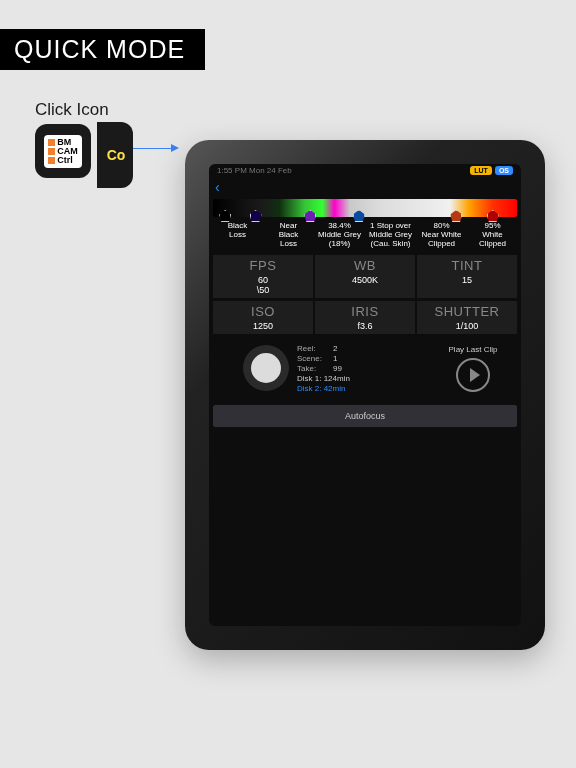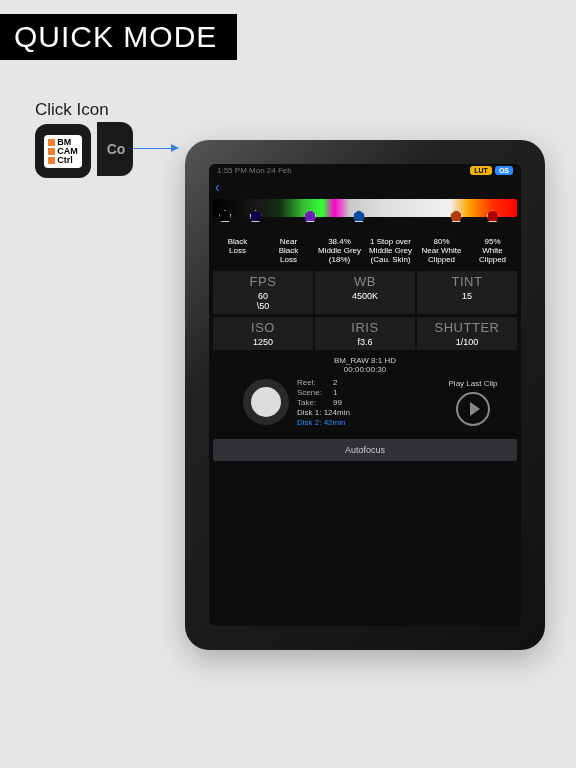--- a/index.html
+++ b/index.html
@@ -5,23 +5,23 @@
   * { box-sizing: border-box; margin: 0; padding: 0; }
   body {
     width: 576px; height: 768px;
     background: #e6e6e6;
     font-family: -apple-system, "Helvetica Neue", Arial, sans-serif;
     color: #fff;
     position: relative;
     overflow: hidden;
   }
   .title-bar {
-    position: absolute; top: 14px; left: 0;
+    position: absolute; top: 29px; left: 0;
     background: #000; color: #fff;
-    font-size: 30px; font-weight: 300;
+    font-size: 25px; font-weight: 300;
     letter-spacing: 1px;
     padding: 6px 20px 6px 14px;
   }
   .click-icon-area {
     position: absolute; top: 100px; left: 35px;
     display: flex; flex-direction: column; align-items: flex-start;
   }
   .click-icon-label { color:#1a1a1a; font-size:17px; font-weight:500; margin-bottom:4px; }
   .app-icon {
     width: 56px; height: 54px; border-radius: 12px;
@@ -29,23 +29,23 @@
     align-items:center; justify-content:center; padding:8px;
   }
   .app-icon-inner {
     background:#fff; border-radius:4px; padding:3px 4px; line-height:1;
     font-size:9px; font-weight:700; color:#000; text-align:left;
   }
   .app-icon-inner span{display:block;}
   .sq{display:inline-block;width:7px;height:7px;background:#f08030;margin-right:2px;vertical-align:middle;}
   .dock-icon {
     position:absolute; top:122px; left:97px;
-    width:36px; height:54px; border-radius:0 12px 12px 0;
+    width:36px; height:66px; border-radius:0 12px 12px 0;
     background:#1a1a1a; display:flex; align-items:center; justify-content:center;
-    color:#a3a3a3; font-size:14px; font-weight:600; padding-left:2px;
+    color:#fde047; font-size:14px; font-weight:600; padding-left:2px;
   }
   .arrow {
     position:absolute; top:148px; left:133px; width:40px; height:1px;
     background:#3b82f6;
   }
   .arrow::after{
     content:""; position:absolute; right:-6px; top:-4px;
     border-left:8px solid #3b82f6; border-top:4px solid transparent; border-bottom:4px solid transparent;
   }
 
@@ -72,21 +72,21 @@
   .pill{display:inline-block;padding:1px 4px;border-radius:3px;font-size:7px;font-weight:700;}
   .pill.lut{background:#f5b400;color:#000;}
   .pill.os{background:#2d8cff;color:#fff;}
   .nav-row{display:flex;align-items:center;padding:2px 6px;color:#2d8cff;font-size:14px;}
   .spectrum{position:relative;height:18px;margin:2px 4px 0;
     background:linear-gradient(90deg,#000 0%,#141414 12%,#1a1a1a 16%,#103010 22%,#36c236 30%,#32ff32 36%,#ff00d0 40%,#c9c9c9 45%,#dcdcdc 55%,#f0f0f0 78%,#ffa500 84%,#ff3000 92%,#ff0000 100%);
     border-radius:2px;}
   .pentagon{position:absolute;top:11px;width:12px;height:12px;
     clip-path:polygon(50% 0,100% 38%,82% 100%,18% 100%,0 38%);
     border:1px solid rgba(255,255,255,0.8);}
-  .legend{display:flex;gap:2px;padding:4px 4px 6px;margin-top:16px;}
+  .legend{display:flex;gap:2px;padding:4px 4px 6px;}
   .leg{flex:1 1 0;text-align:center;font-size:8px;line-height:1.15;color:#fff;}
   .leg span{display:block;}
   .param-grid{display:grid;grid-template-columns:1fr 1fr 1fr;gap:2px;padding:0 4px;}
   .param-cell{background:#1e1e1e;padding:3px 0;}
   .param-h{text-align:center;color:#888;font-size:13px;letter-spacing:0.5px;}
   .param-v{text-align:center;color:#fff;font-size:9px;margin-top:2px;}
   .sep{height:3px;}
 
   .clip-section{margin:6px 4px 4px;}
   .clip-head{text-align:center;color:#ccc;font-size:8px;}
@@ -201,24 +201,20 @@
           <div class="param-h">IRIS</div>
           <div class="param-v">f3.6</div>
         </div>
         <div class="param-cell">
           <div class="param-h">SHUTTER</div>
           <div class="param-v">1/100</div>
         </div>
       </div>
 
     <div class="clip-section">
-      <div class="clip-head">
-        <div>BM_RAW   8:1  HD</div>
-        <div>00:00:00:30</div>
-      </div>
       <div class="clip-row">
         <div class="rec-btn">
           <div class="rec-dot"></div>
         </div>
         <div class="meta">
           <div class="meta-row">
               <span class="ml">Reel:</span>
               <span>2</span>
             </div>
           <div class="meta-row">

